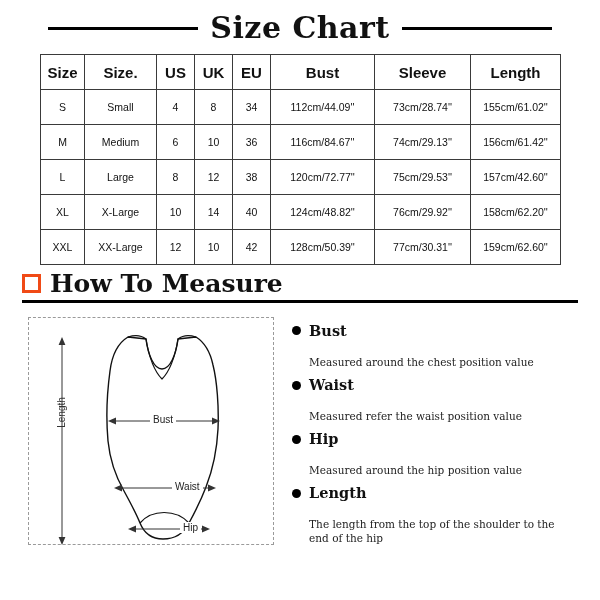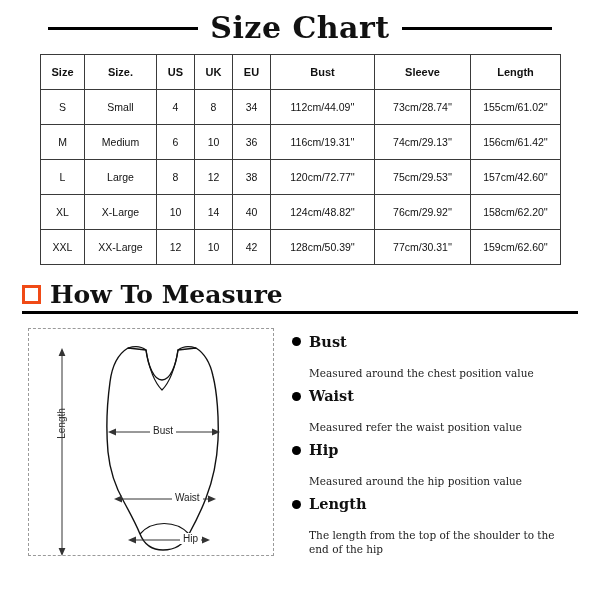--- a/index.html
+++ b/index.html
@@ -57,21 +57,21 @@
     border: 1px solid #3a3a3a;
     text-align: center;
     vertical-align: middle;
     height: 32px;
     font-size: 10.5px;
     font-family: "Liberation Sans", sans-serif;
     color: #111;
   }
   table.size-table th {
     font-weight: bold;
-    font-size: 11px;
+    font-size: 15px;
   }
   col.c-size   { width: 44px; }
   col.c-size2  { width: 72px; }
   col.c-us     { width: 38px; }
   col.c-uk     { width: 38px; }
   col.c-eu     { width: 38px; }
   col.c-bust   { width: 104px; }
   col.c-sleeve { width: 96px; }
   col.c-length { width: 90px; }
 
@@ -82,21 +82,20 @@
     padding: 14px 0 0 42px;
     font-family: "Liberation Sans", sans-serif;
   }
 
   
   .htm-header {
     display: flex;
     align-items: center;
     gap: 9px;
     padding: 6px 0 0 22px;
-    margin-top: 11px;
   }
   .htm-square {
     width: 19px;
     height: 19px;
     border: 3px solid #f04a16;
     box-sizing: border-box;
     flex: none;
   }
   .htm-title {
     font-family: "DejaVu Serif", serif;
@@ -236,21 +235,21 @@
           <td>112cm/44.09''</td>
           <td>73cm/28.74''</td>
           <td>155cm/61.02''</td>
         </tr>
         <tr>
           <td>M</td>
           <td>Medium</td>
           <td>6</td>
           <td>10</td>
           <td>36</td>
-          <td>116cm/19.31''</td>
+          <td>116cm/84.67''</td>
           <td>74cm/29.13''</td>
           <td>156cm/61.42''</td>
         </tr>
         <tr>
           <td>L</td>
           <td>Large</td>
           <td>8</td>
           <td>12</td>
           <td>38</td>
           <td>120cm/72.77''</td>

